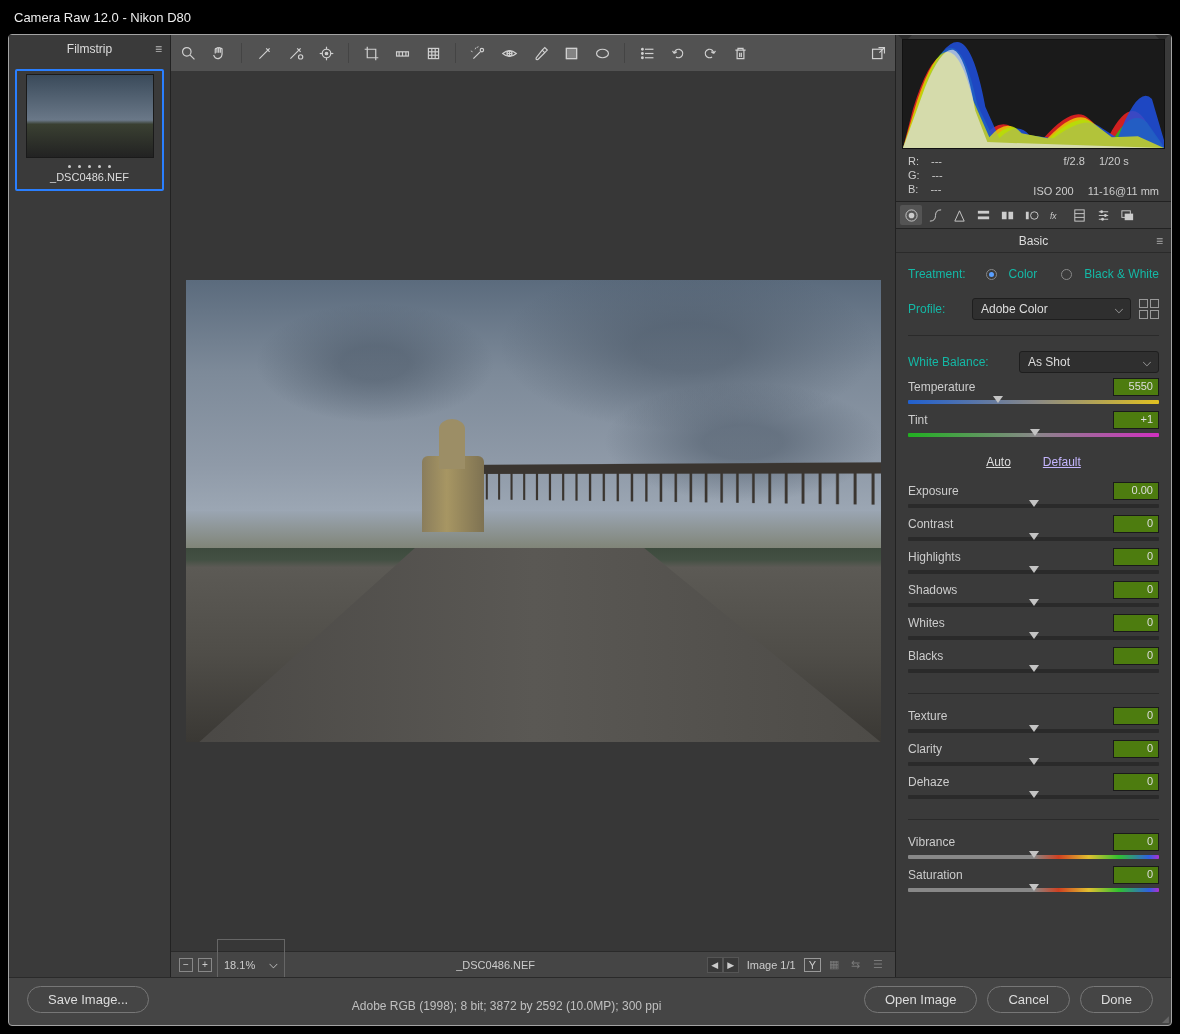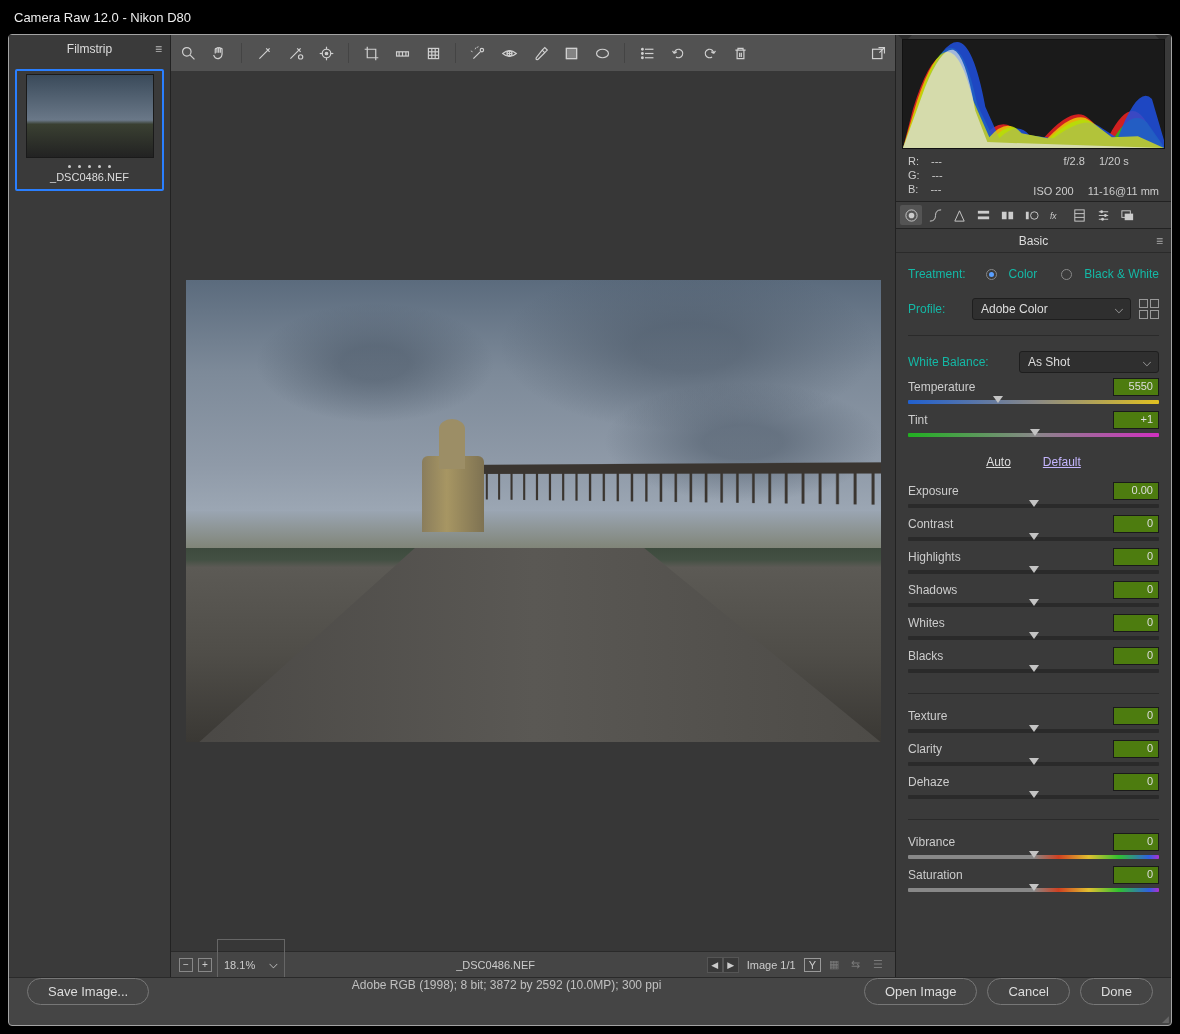--- a/index.html
+++ b/index.html
@@ -83,21 +83,21 @@
 .track-grad-temp { background: linear-gradient(to right, #2060d0, #888 50%, #e0c020); }
 .track-grad-tint { background: linear-gradient(to right, #20b020, #888 50%, #d030c0); }
 .track-grad-vib { background: linear-gradient(to right, #888 0%, #888 50%, #d04020 60%, #e0c030 72%, #30c030 84%, #3060e0 96%, #b030d0 100%); }
 .hr { height: 1px; background: #2a2a2a; margin: 4px 0; }
 .auto-row { display: flex; justify-content: center; gap: 32px; margin: 6px 0 8px; align-items: center; }
 .auto-row span { font-size: 12px; }
 .link { text-decoration: underline; cursor: pointer; color: #ddd; }
 .disabled { color: #c4b5fd; text-decoration: underline; }
 
 
-.footer { height: 48px; display: flex; align-items: flex-start; padding: 0 18px; gap: 10px; border-top: 1px solid #2a2a2a; }
+.footer { height: 48px; display: flex; align-items: flex-end; padding: 12px 18px; gap: 10px; border-top: 1px solid #2a2a2a; }
 .footer .center-link { flex: 1; text-align: center; }
 .footer .center-link span { color: #c0c0c0; font-size: 12px; cursor: pointer; }
 .btn { background: transparent; border: 1px solid #777; border-radius: 20px; color: #ddd; padding: 5px 20px; font-size: 13px; cursor: pointer; }
 .corner { position: absolute; right: 2px; bottom: 1px; color: #666; font-size: 9px; }
 </style>
 </head>
 <body>
 
 <div class="titlebar">
   <span>Camera Raw 12.0  -  Nikon D80</span>

